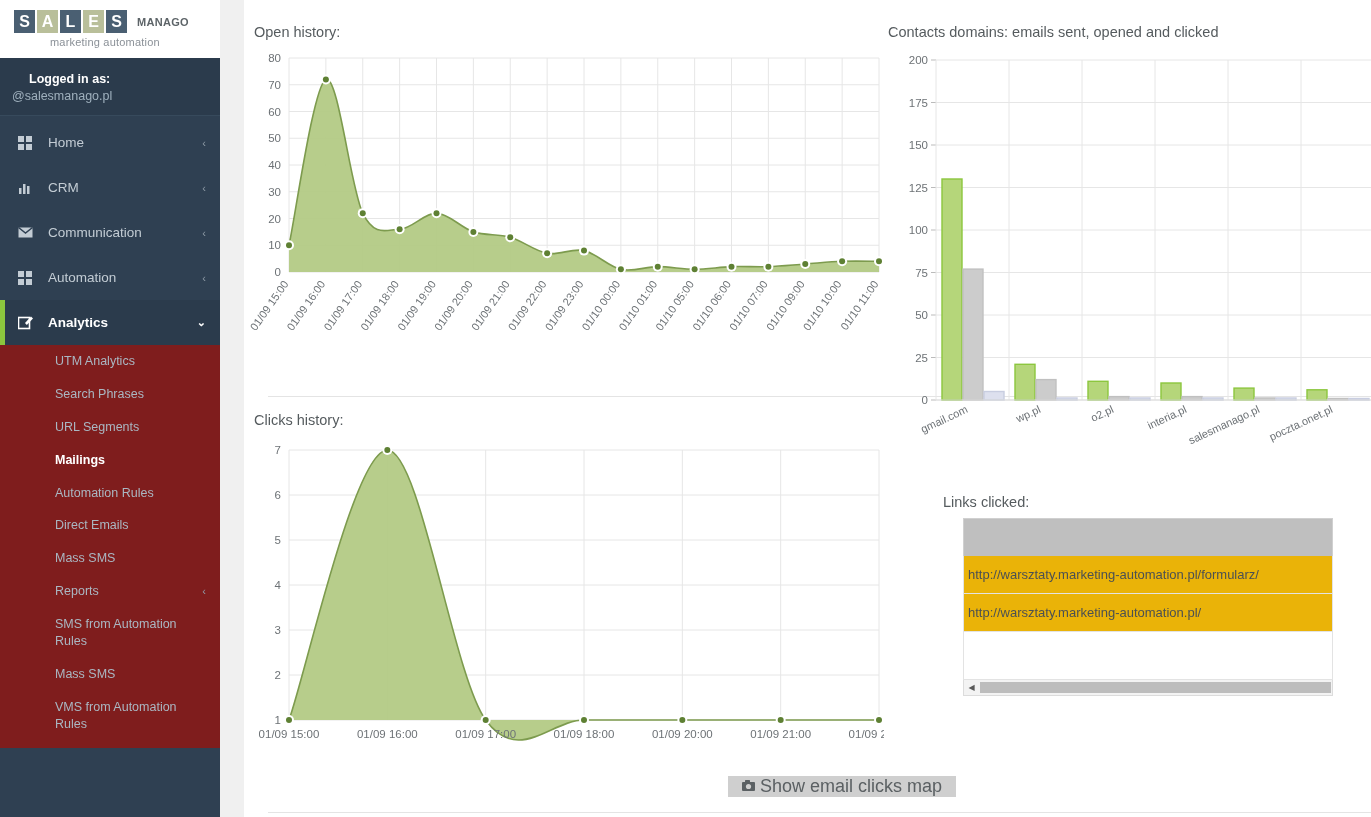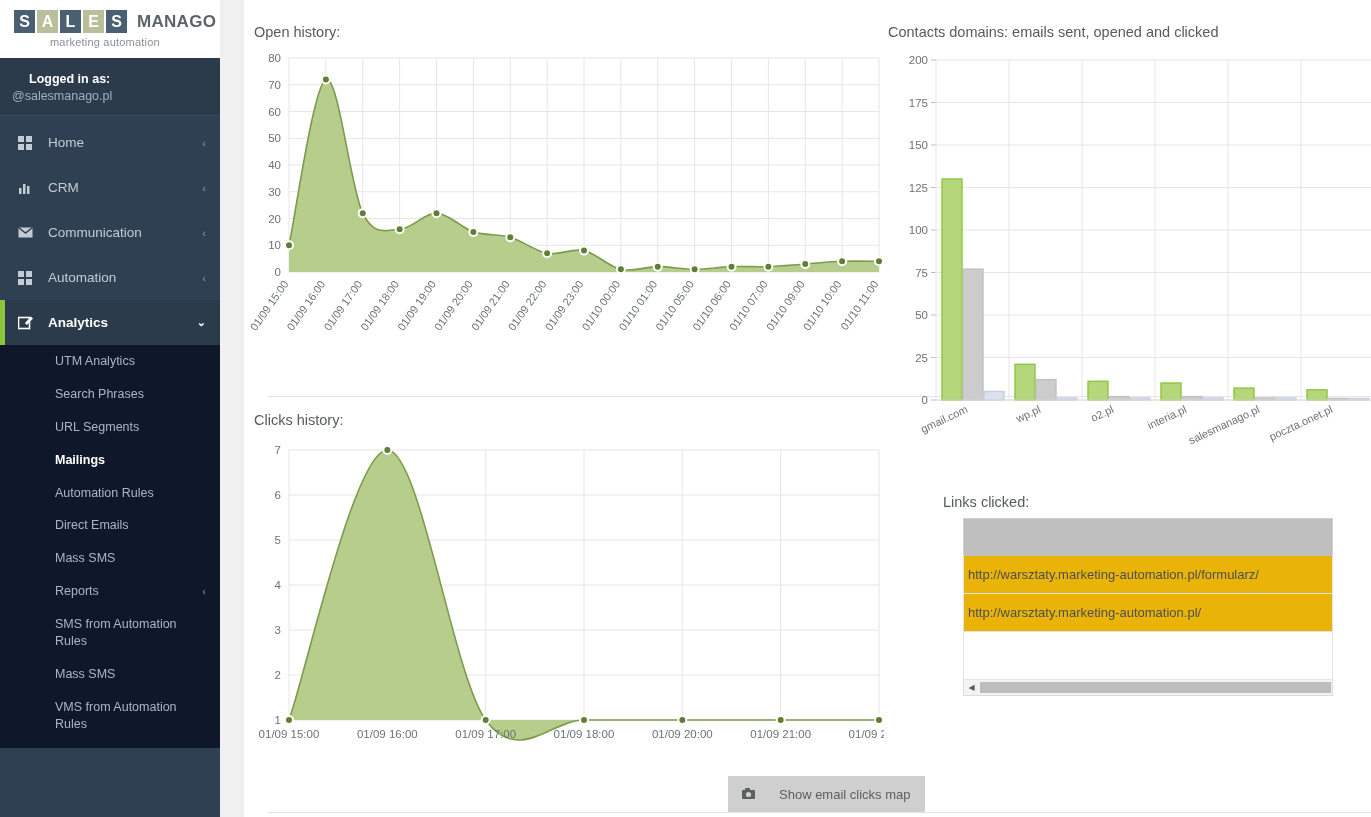--- a/index.html
+++ b/index.html
@@ -25,21 +25,21 @@
   .logo-row { display: flex; align-items: center; }
   .logo-tile {
     width: 21px; height: 23px; margin-right: 2px;
     color: #ffffff; font-weight: bold; font-size: 16px;
     display: flex; align-items: center; justify-content: center;
     font-family: "Liberation Sans", sans-serif;
   }
   .logo-tile.dark { background: #4a5f72; }
   .logo-tile.green { background: #b9bf9a; }
   .logo-word {
-    margin-left: 8px; font-size: 17px; font-weight: bold;
+    margin-left: 8px; font-size: 11px; font-weight: bold;
     color: #5d6468; letter-spacing: 0.3px;
   }
   .logo-sub {
     font-size: 11px; color: #8a9097; margin-top: 3px; letter-spacing: 0.2px; padding-left: 36px;
   }
 
   #logged-in {
     background: #2b3b4c; padding: 14px 0 12px 12px;
     border-bottom: 1px solid #374a5c;
   }
@@ -61,21 +61,21 @@
   .nav-item .lbl { flex: 1; }
   .nav-item .chev { font-size: 11px; color: #8f9ba6; }
   .nav-item.active {
     background: #2b3b4c; color: #ffffff; font-weight: bold;
   }
   .nav-item.active .ico, .nav-item.active .chev { color: #ffffff; }
   .nav-item.active::before {
     content: ""; position: absolute; left: 0; top: 0; bottom: 0;
     width: 5px; background: #8cc63e;
   }
-  #analytics-sub { background: #0f172a; padding-bottom: 8px; }
+  #analytics-sub { background: #7f1d1d; padding-bottom: 8px; }
   .sub-item {
     color: #aab7c2; font-size: 12.5px;
     padding: 8px 14px 8px 55px; cursor: pointer;
     display: flex; align-items: center; line-height: 1.35;
   }
   .sub-item .sublbl { flex: 1; }
   .sub-item .subchev { font-size: 11px; color: #8f9ba6; }
   .sub-item.current { color: #ffffff; font-weight: bold; }
   #sidebar-foot { background: #36485b; height: 100%; }
 
@@ -129,23 +129,23 @@
   #links-scroll .arrow {
     width: 15px; height: 14px; display: flex; align-items: center; justify-content: center;
     font-size: 8px; color: #5a5a5a; background: #f3f3f3; cursor: pointer;
   }
   #links-scroll .thumb { flex: 1; height: 11px; background: #bdbdbd; margin: 0 1px; cursor: pointer; }
 
   
   #show-map-btn {
     position: absolute; left: 484px; top: 776px;
     background: #cfcfcf; color: #5b6063;
-    border: none; padding: 11px 14px; font-size: 13px;
+    border: none; padding: 0 14px; font-size: 18px;
     font-family: "Liberation Sans", sans-serif; cursor: pointer;
-    display: flex; align-items: center; gap: 24px;
+    display: flex; align-items: center; gap: 5px;
   }
   #show-map-btn .camico { font-size: 12px; }
 </style>
 </head>
 <body>
 
 <div id="root">
 
   <div id="sidebar">
 

